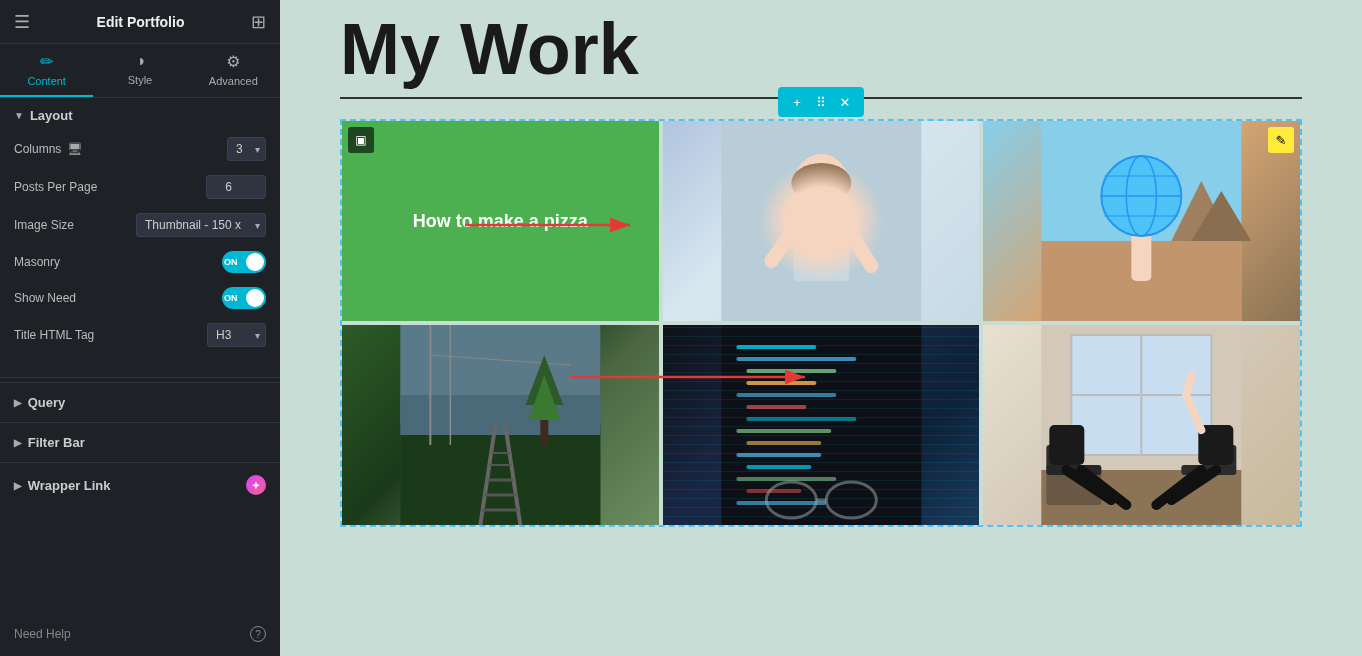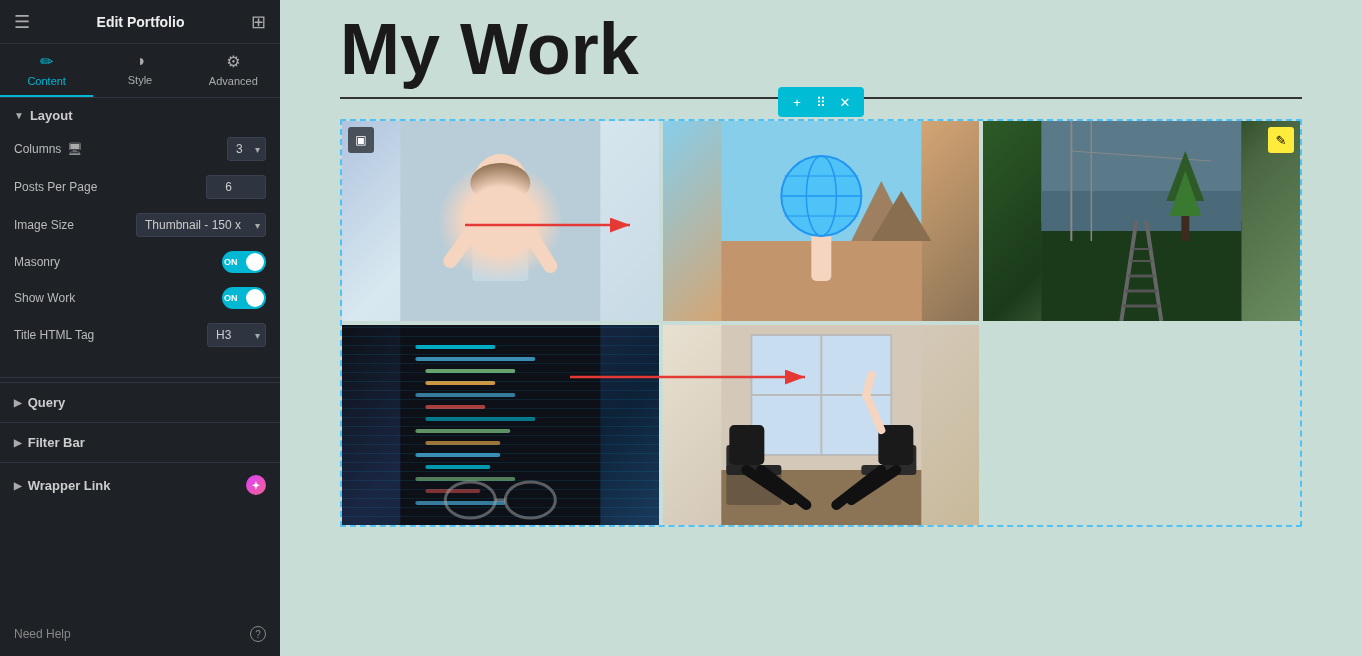--- a/index.html
+++ b/index.html
@@ -462,21 +462,21 @@
       <span class="field-label">Masonry</span>
       <div class="toggle">
         <div class="toggle-switch">
           <span class="toggle-label-on">ON</span>
           <div class="toggle-knob"></div>
         </div>
       </div>
     </div>
 
     <div class="field-row">
-      <span class="field-label">Show Work</span>
+      <span class="field-label">Show Need</span>
       <div class="toggle">
         <div class="toggle-switch">
           <span class="toggle-label-on">ON</span>
           <div class="toggle-knob"></div>
         </div>
       </div>
     </div>
 
     <div class="field-row">
       <span class="field-label">Title HTML Tag</span>
@@ -563,20 +563,23 @@
     <div class="portfolio-wrapper">
 
       
       <div class="widget-icon">▣</div>
 
       
       <div class="edit-btn">✎</div>
 
       <div class="grid">
 
+        <div class="grid-item grid-item-green">
+          <span class="green-title">How to make a pizza</span>
+        </div>
 
         <div class="grid-item img-woman">
           <svg viewBox="0 0 200 200" width="100%" height="200" style="position:absolute;top:0;left:0;" xmlns="http://www.w3.org/2000/svg">
             <rect width="200" height="200" fill="#b8cdd8"></rect>
 
             <ellipse cx="100" cy="65" rx="28" ry="32" fill="#f5d5c0"></ellipse>
             <rect x="72" y="90" width="56" height="70" rx="4" fill="#c8d8e0"></rect>
             <ellipse cx="100" cy="62" rx="30" ry="20" fill="#8a6a4a"></ellipse>
 
             <line x1="72" y1="110" x2="50" y2="140" stroke="#f5d5c0" stroke-width="14" stroke-linecap="round"></line>

